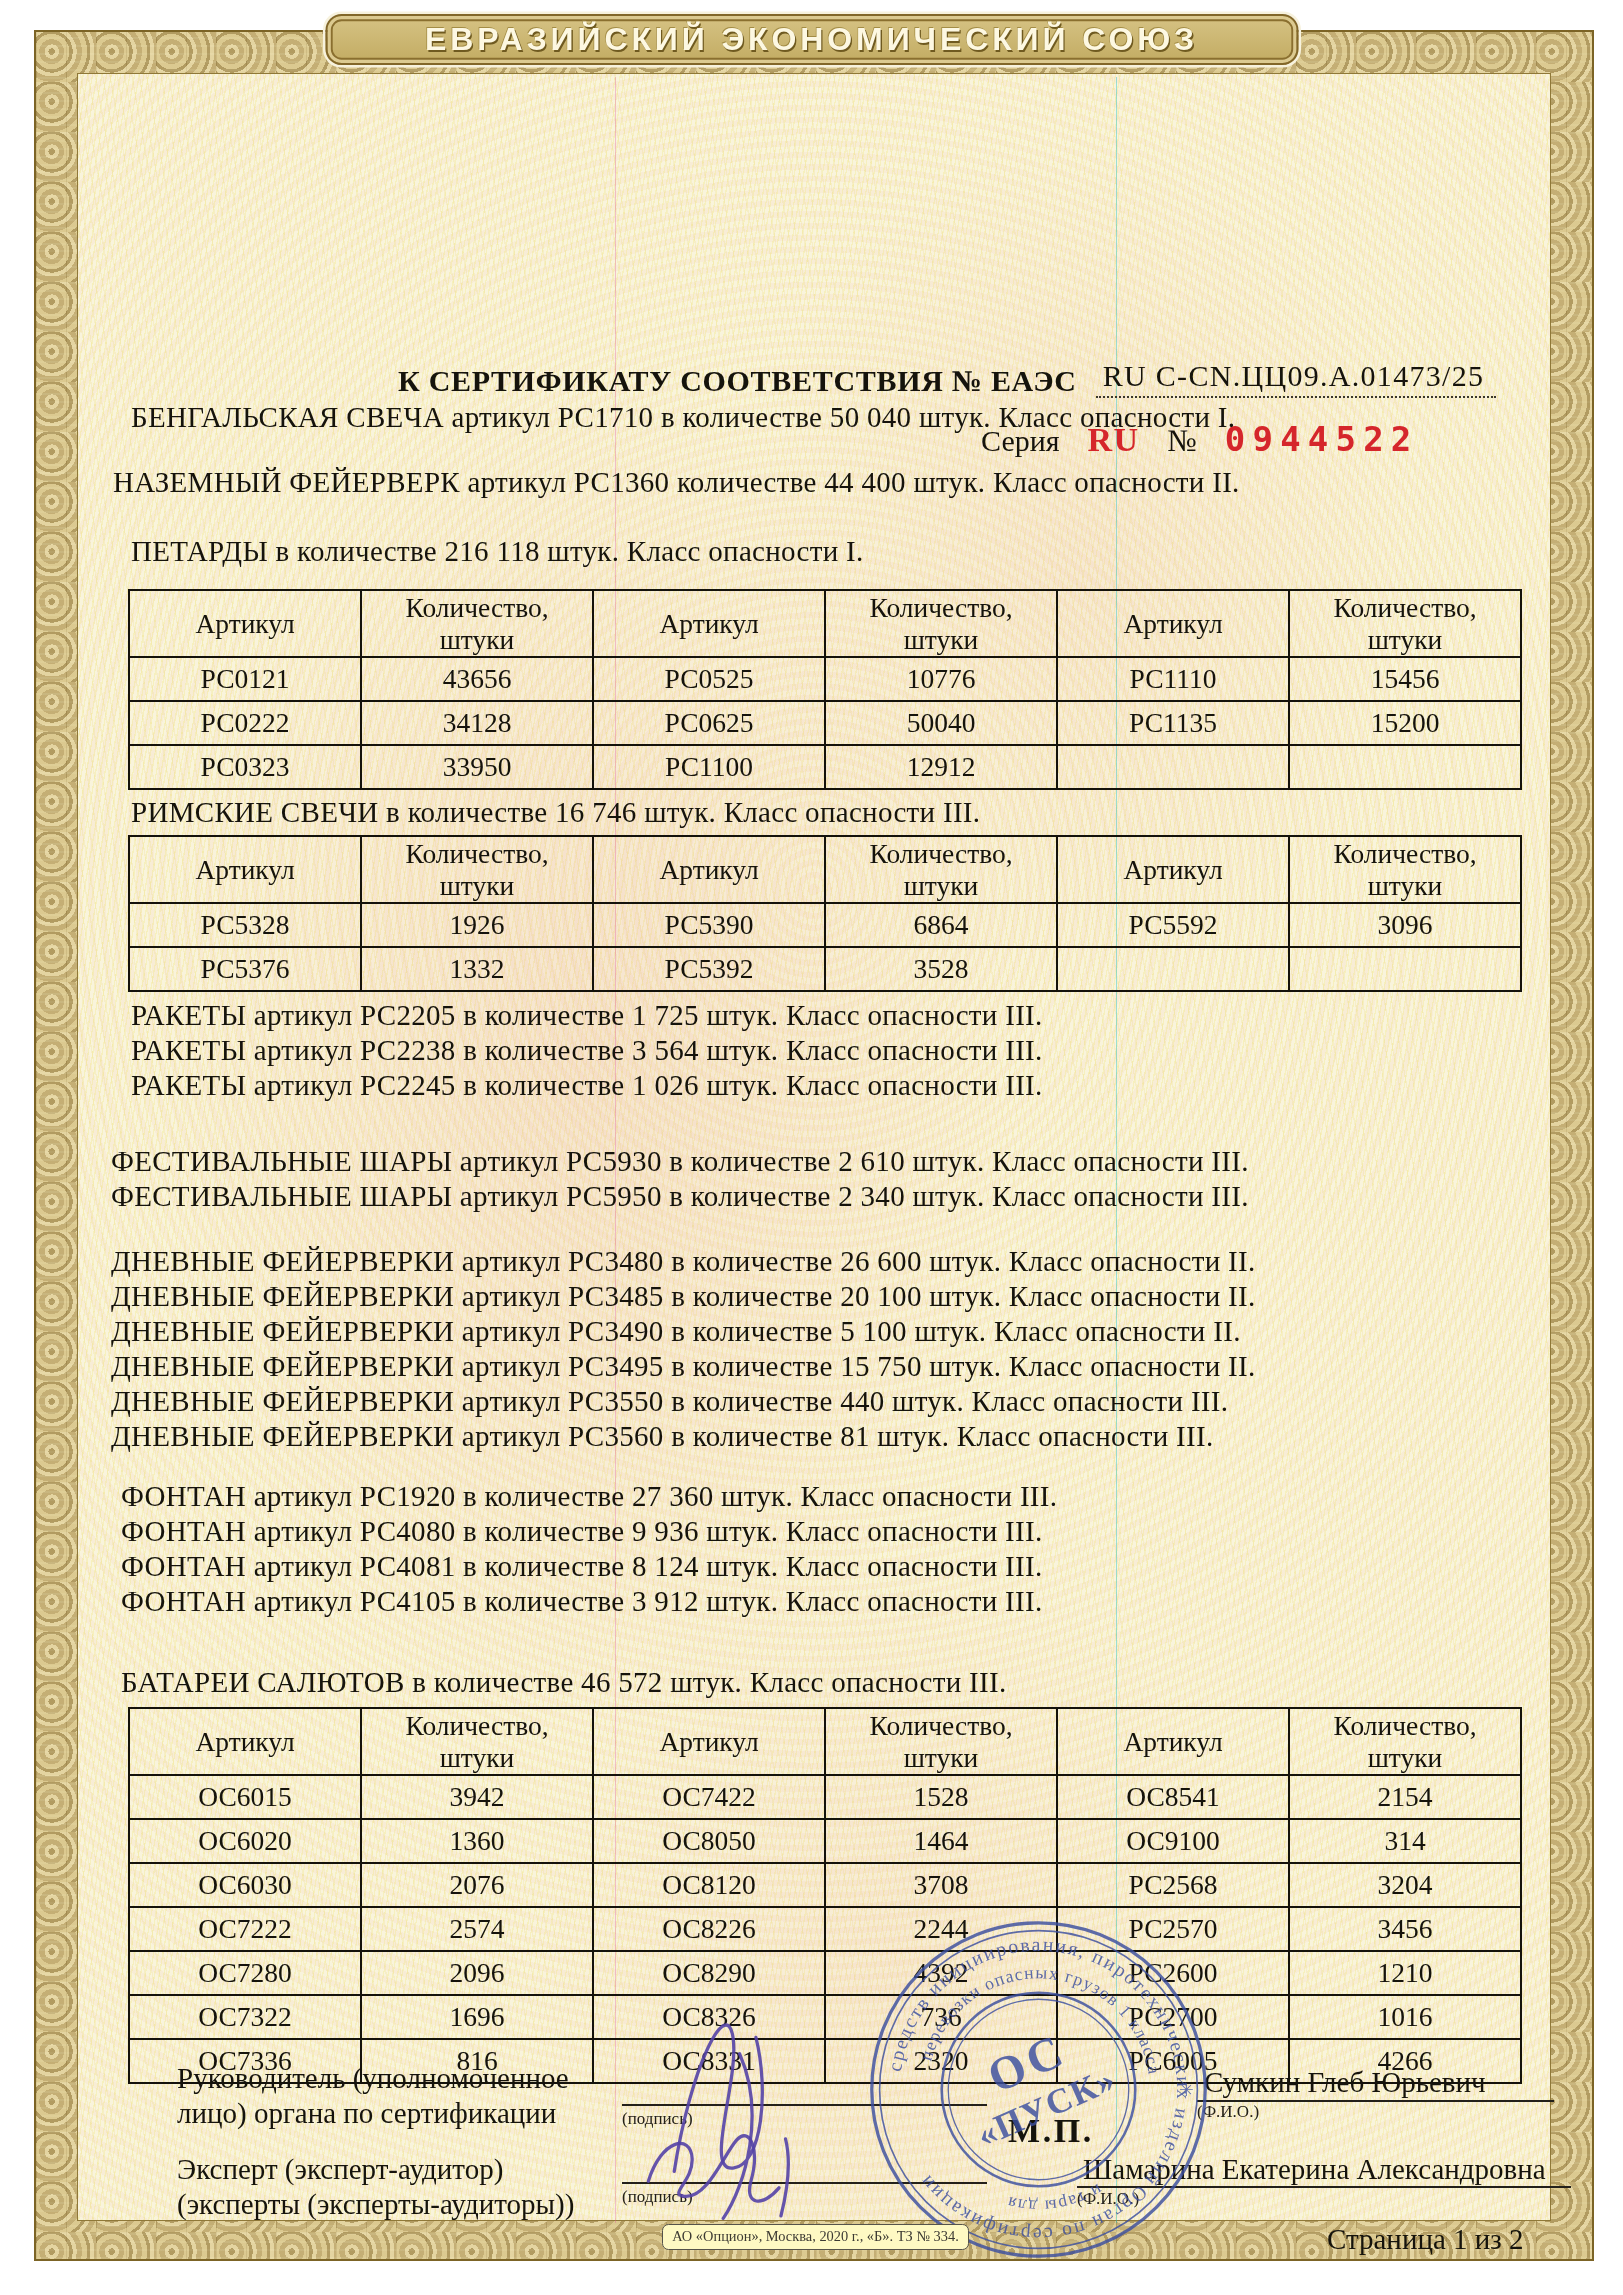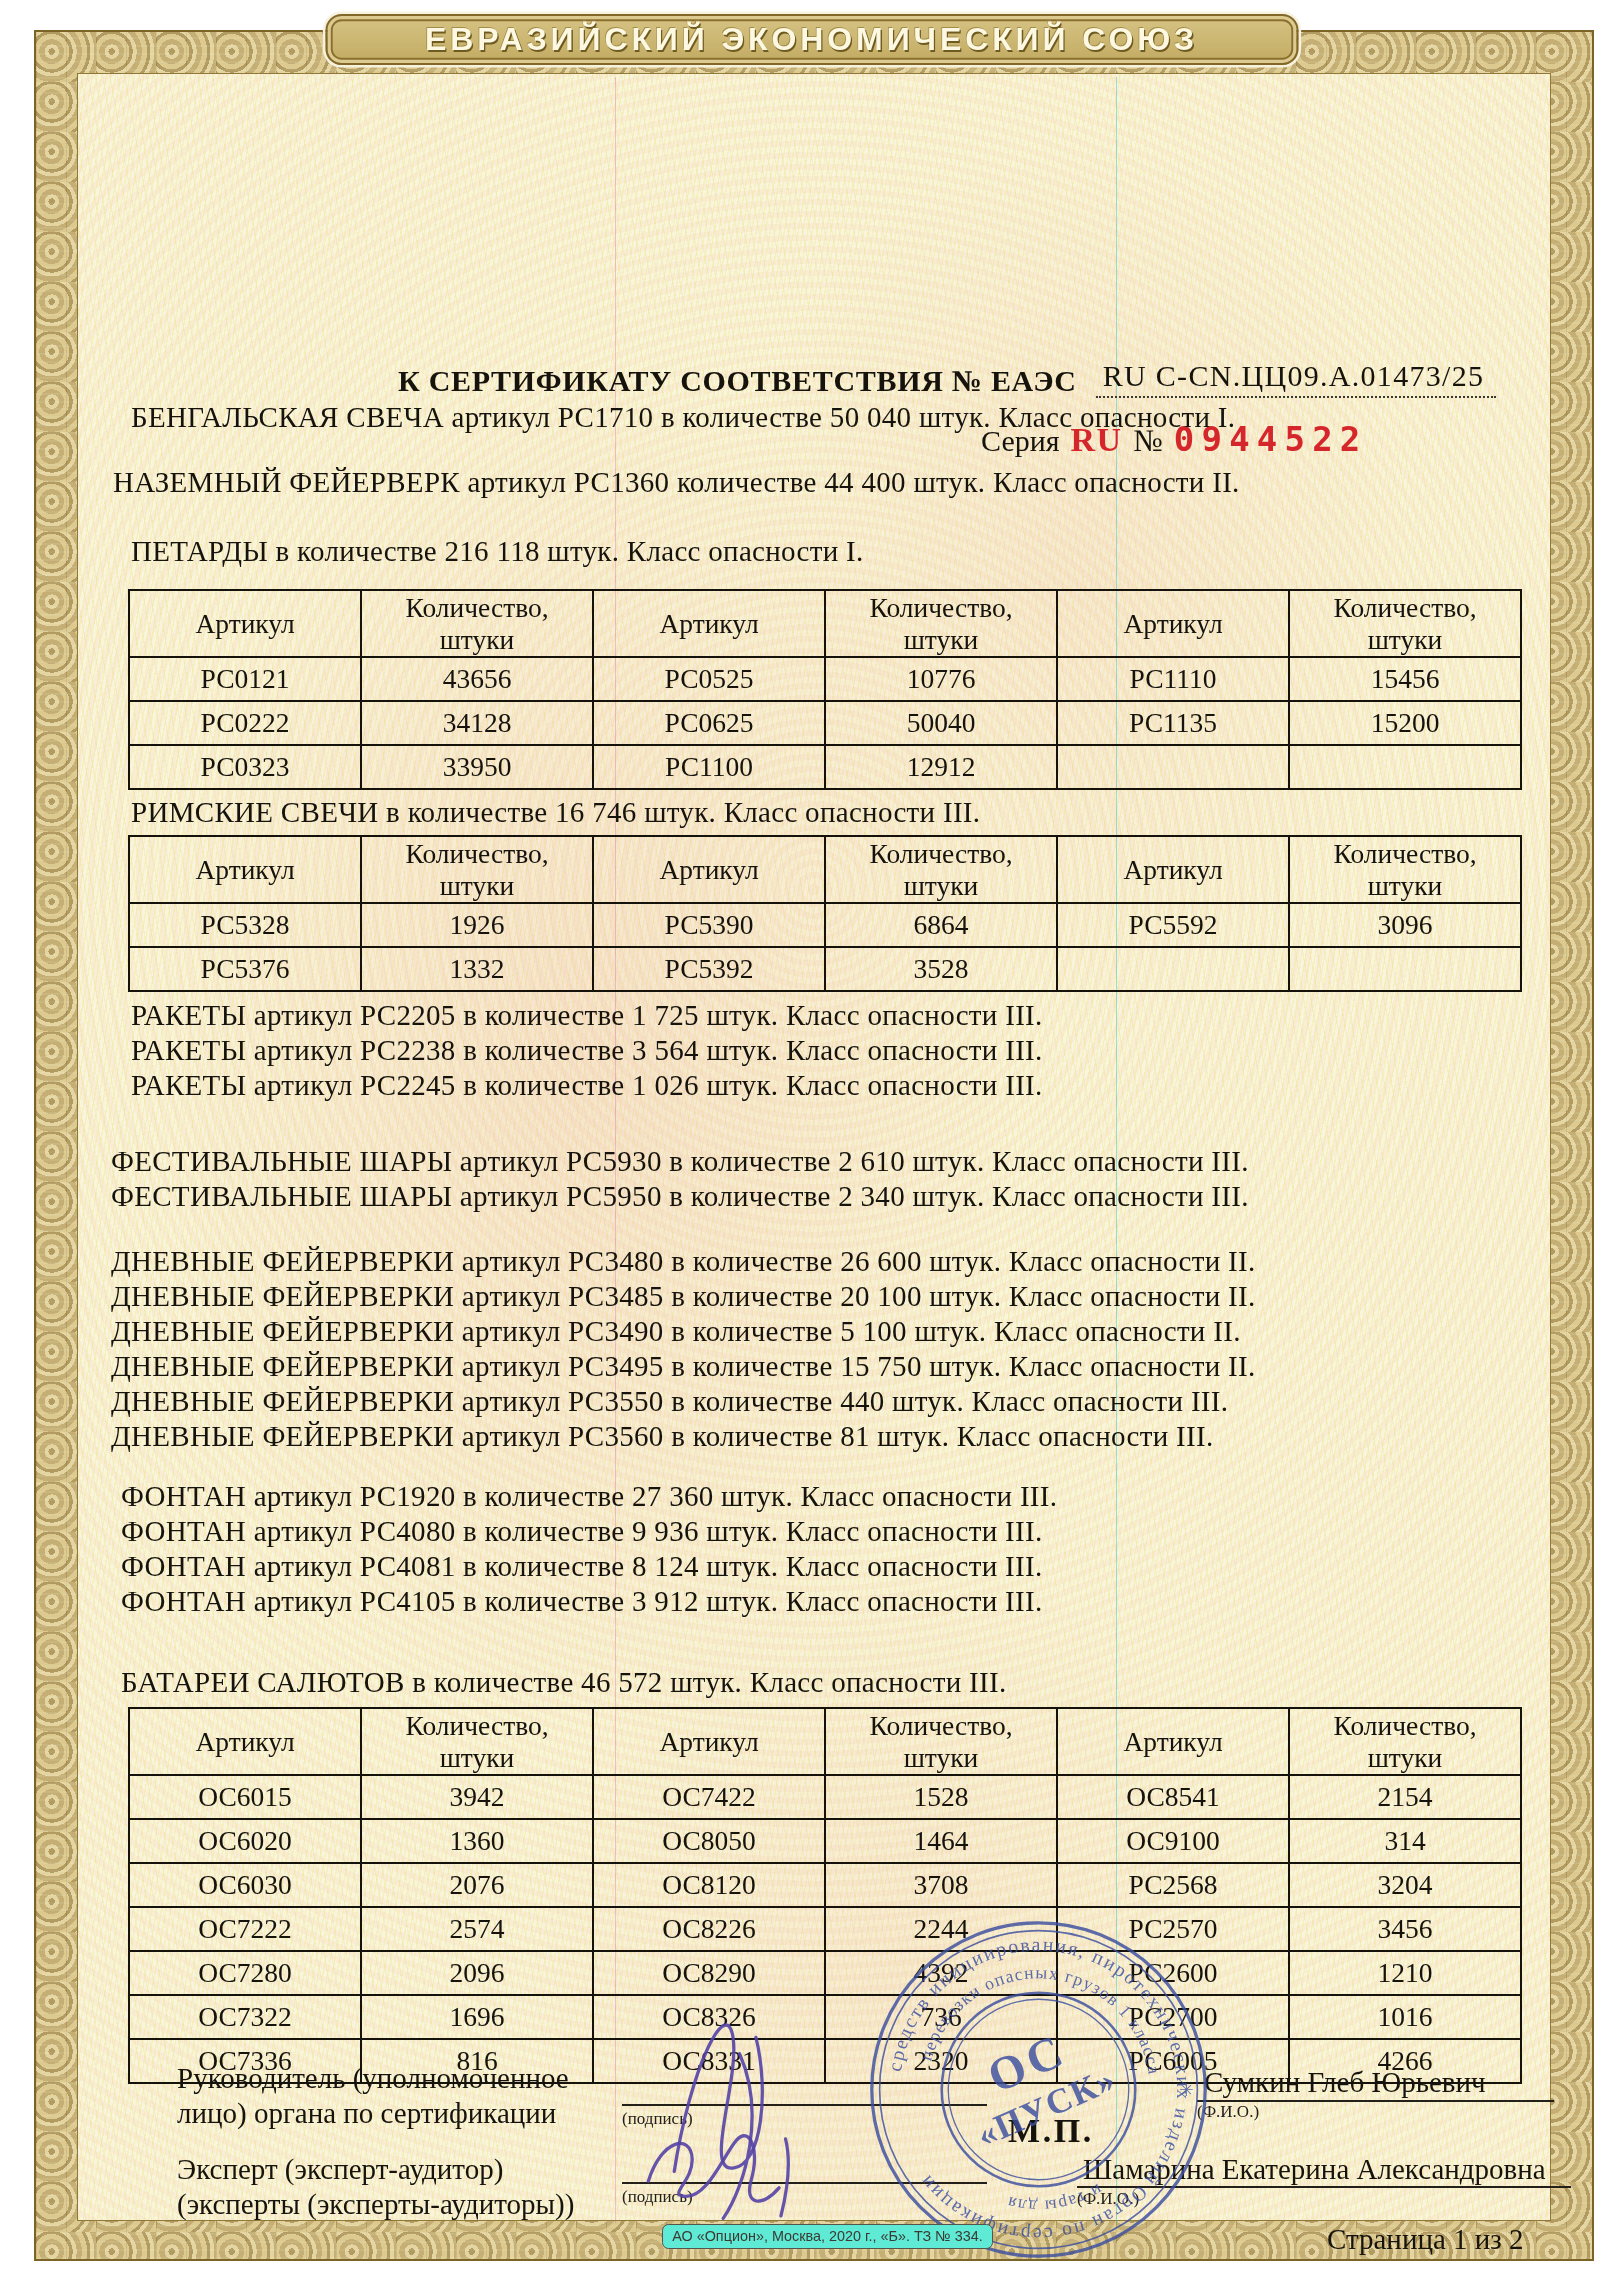--- a/index.html
+++ b/index.html
@@ -37,21 +37,21 @@
   .banner-text{font-family:"Liberation Sans","DejaVu Sans",sans-serif;font-weight:700;
           font-size:32px;letter-spacing:3.9px;color:#fdf8e2;white-space:nowrap;
           text-shadow:1.3px 2px 0 #6f5a20,-0.7px -0.7px 0 #a38c45;}
 
   .abs{position:absolute;white-space:nowrap;}
   .doc-title{top:230px;left:0;width:100%;text-align:center;font-weight:700;
              font-size:43px;letter-spacing:7.9px;color:#181510;}
   .cert-line{top:359px;left:398px;display:flex;align-items:flex-end;gap:19.6px;}
   .cert-label{font-weight:700;font-size:30px;letter-spacing:0.7px;}
   .cert-number{font-size:30px;letter-spacing:1.3px;border-bottom:2px dotted #3a372c;padding:0 11.8px 2.6px 6.5px;}
-  .series-line{top:419px;left:981px;display:flex;align-items:baseline;gap:11px;}
+  .series-line{top:419px;left:981px;display:flex;align-items:baseline;gap:28px;}
   .series-label{font-size:30px;}
   .series-value{font-size:34px;font-weight:700;color:#d5262b;letter-spacing:1.3px;}
   .no-sign{font-size:31px;}
   .blank-number{font-family:"DejaVu Sans Mono","Liberation Mono",monospace;font-weight:700;
                 font-size:34px;color:#d5262b;letter-spacing:7.2px;}
 
   .bodyline{font-size:29px;letter-spacing:0.3px;color:#15130c;}
   .linegroup{position:absolute;}
   .linegroup>div{height:35px;line-height:35px;font-size:29px;letter-spacing:0.3px;white-space:nowrap;}
   .linegroup.step54>div{height:35px;line-height:35px;}
@@ -65,22 +65,22 @@
   thead tr{height:67px;}
   tbody tr{height:44px;}
 
   .sig-label{font-size:29px;line-height:35px;white-space:nowrap;}
   .sig-line{position:absolute;border-top:2px solid #23201a;}
   .sig-caption{position:absolute;font-size:17px;color:#23201a;text-align:left;}
   .mp{position:absolute;font-size:34px;font-weight:700;letter-spacing:2.6px;}
   .sig-name{position:absolute;font-size:29px;white-space:nowrap;}
 
   .footer-imprint{position:absolute;top:2224px;left:662px;z-index:6;
-      background:#5eead4;border:1.3px solid #55534a;border-radius:6.5px;
-      font-family:Liberation Sans, sans-serif;
+      background:#fef9c3;border:1.3px solid #55534a;border-radius:6.5px;
+      font-family:Liberation Serif, serif;
       font-size:14.4px;color:#3c3a33;padding:3.3px 9.2px;white-space:nowrap;}
   .page-info{position:absolute;top:2223px;left:1327px;z-index:6;font-size:29px;white-space:nowrap;}
 
   .stamp{position:absolute;left:826px;top:1877px;width:425px;height:425px;z-index:4;opacity:.82;}
   .stamp text{fill:#3c4f9f;font-family:"Liberation Serif",serif;}
   .stamp .ring{font-size:30px;letter-spacing:3px;}
   .stamp .ring2{font-size:27px;letter-spacing:2px;}
   .stamp .big1{font-size:72px;font-weight:700;letter-spacing:6px;text-anchor:middle;}
   .stamp .big2{font-size:54px;font-weight:700;letter-spacing:2px;text-anchor:middle;}
   .sig-svg{position:absolute;z-index:5;}

